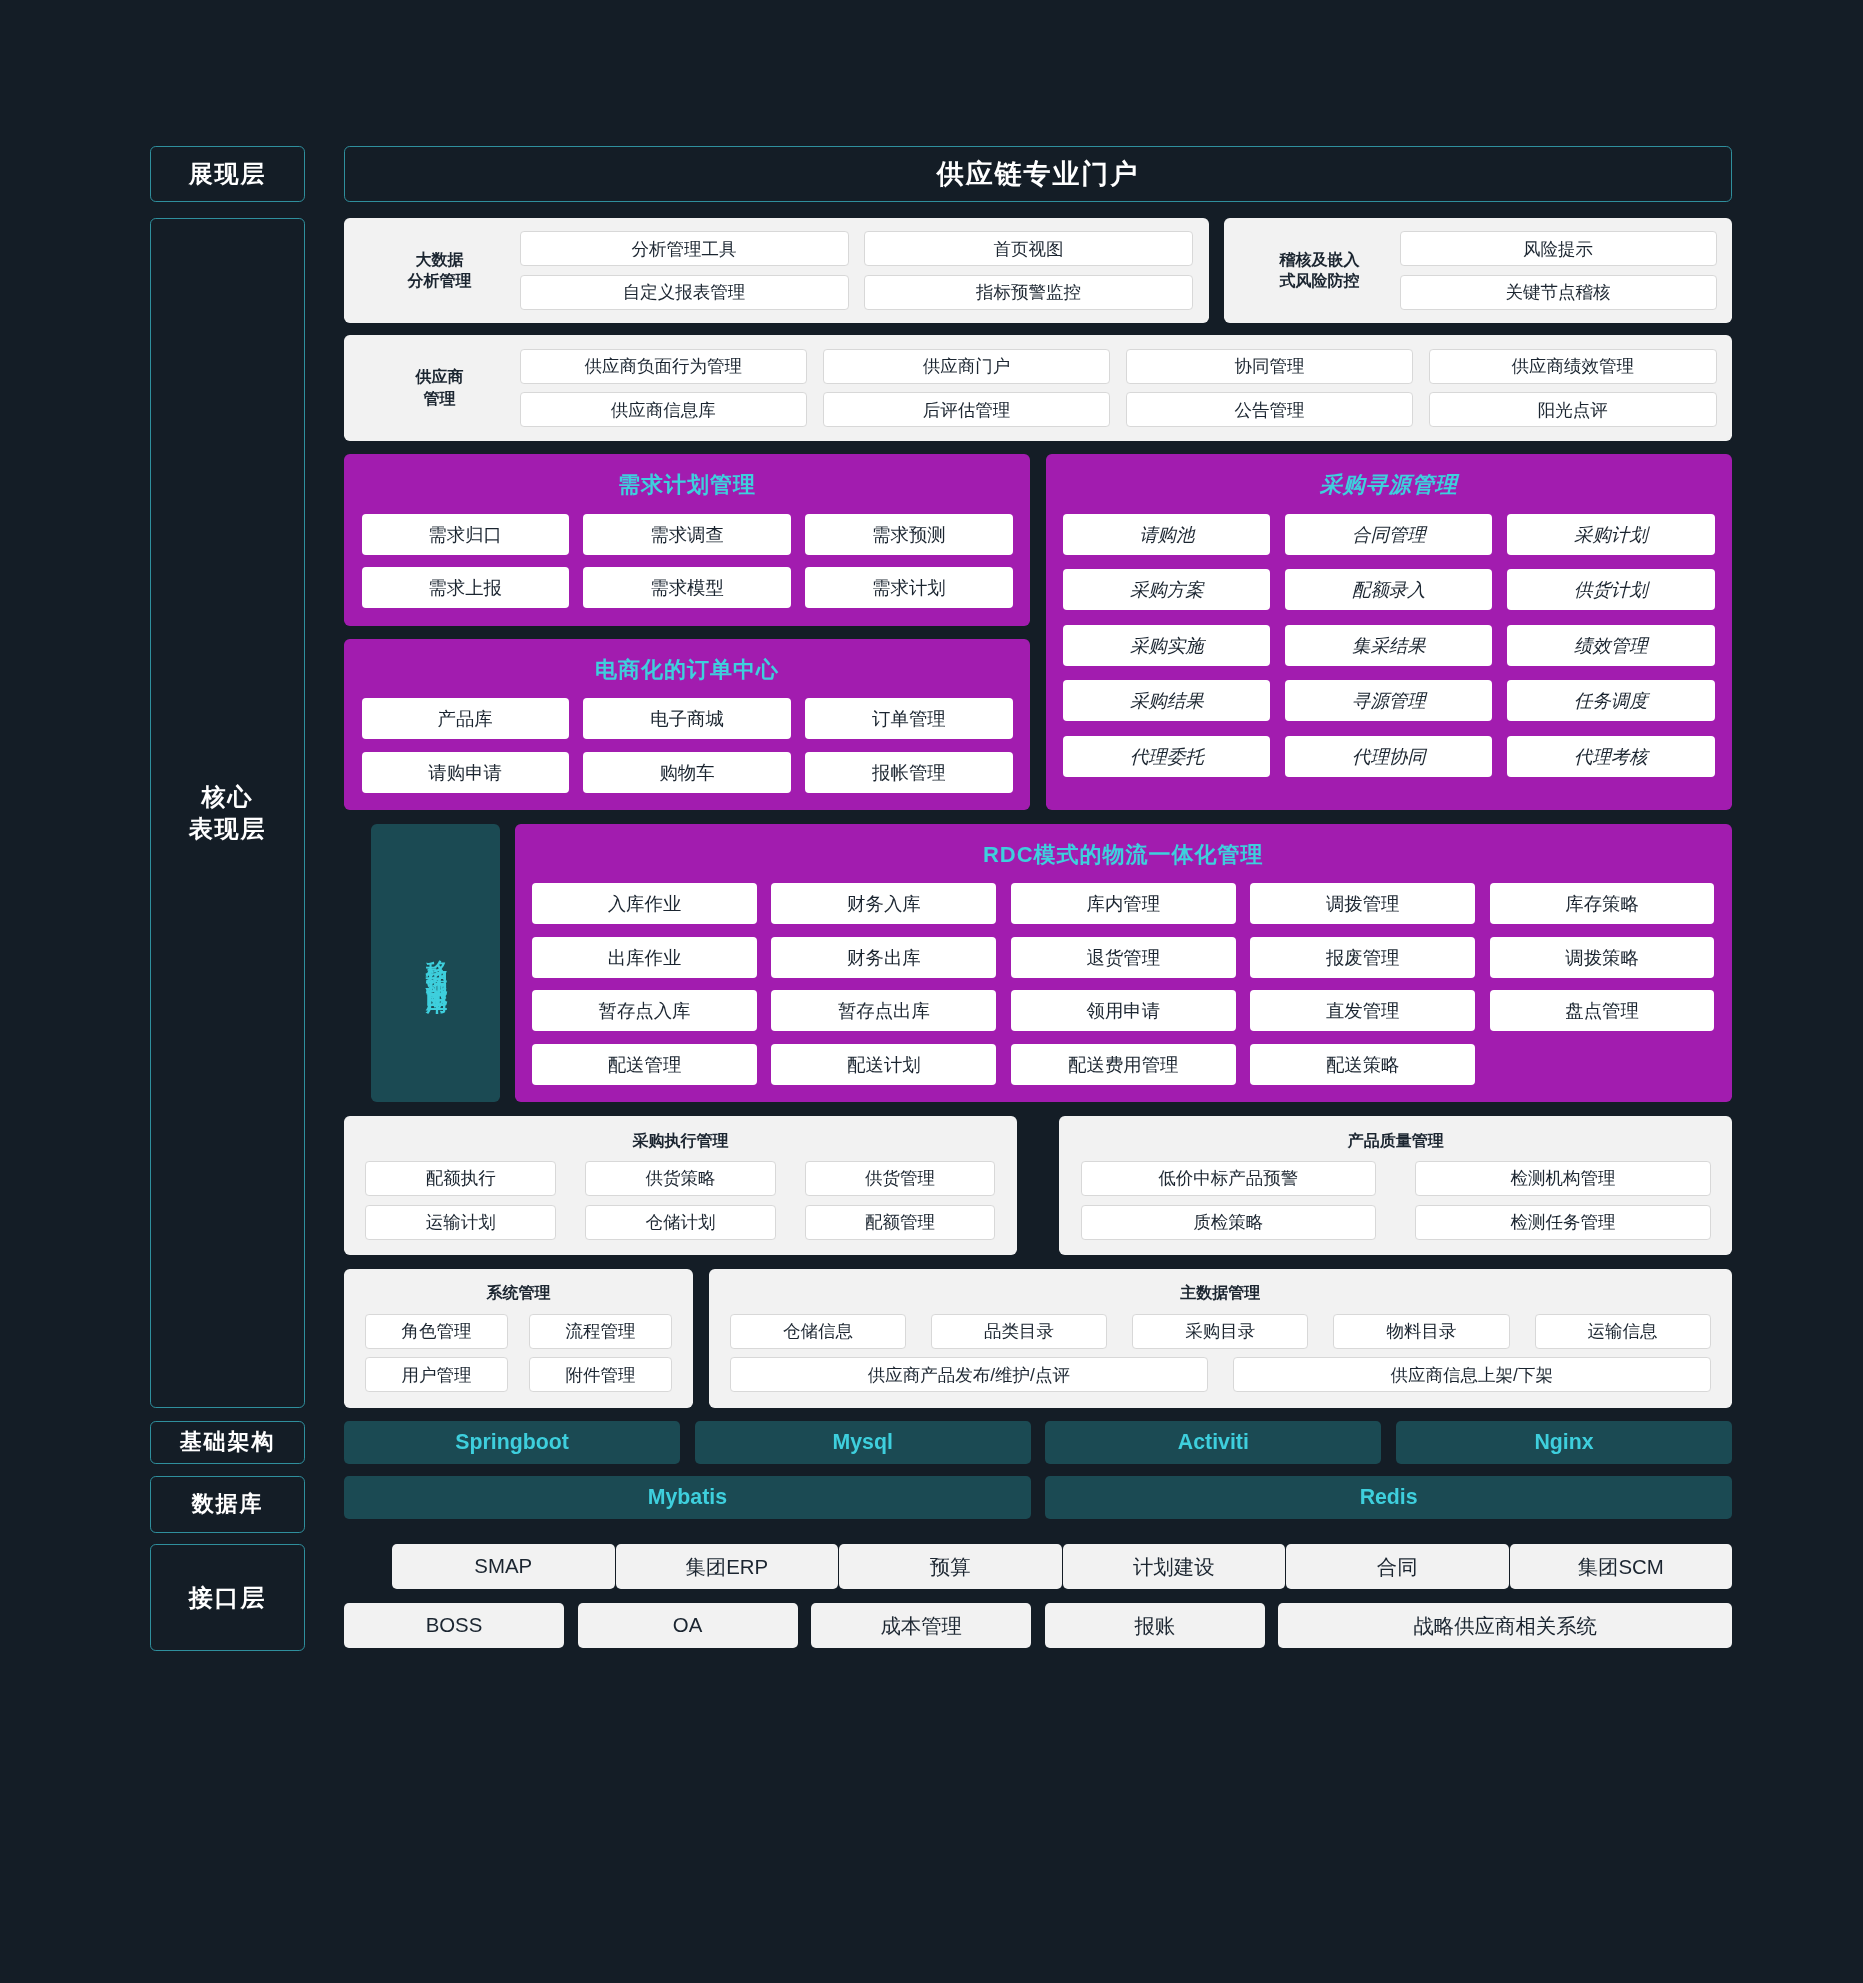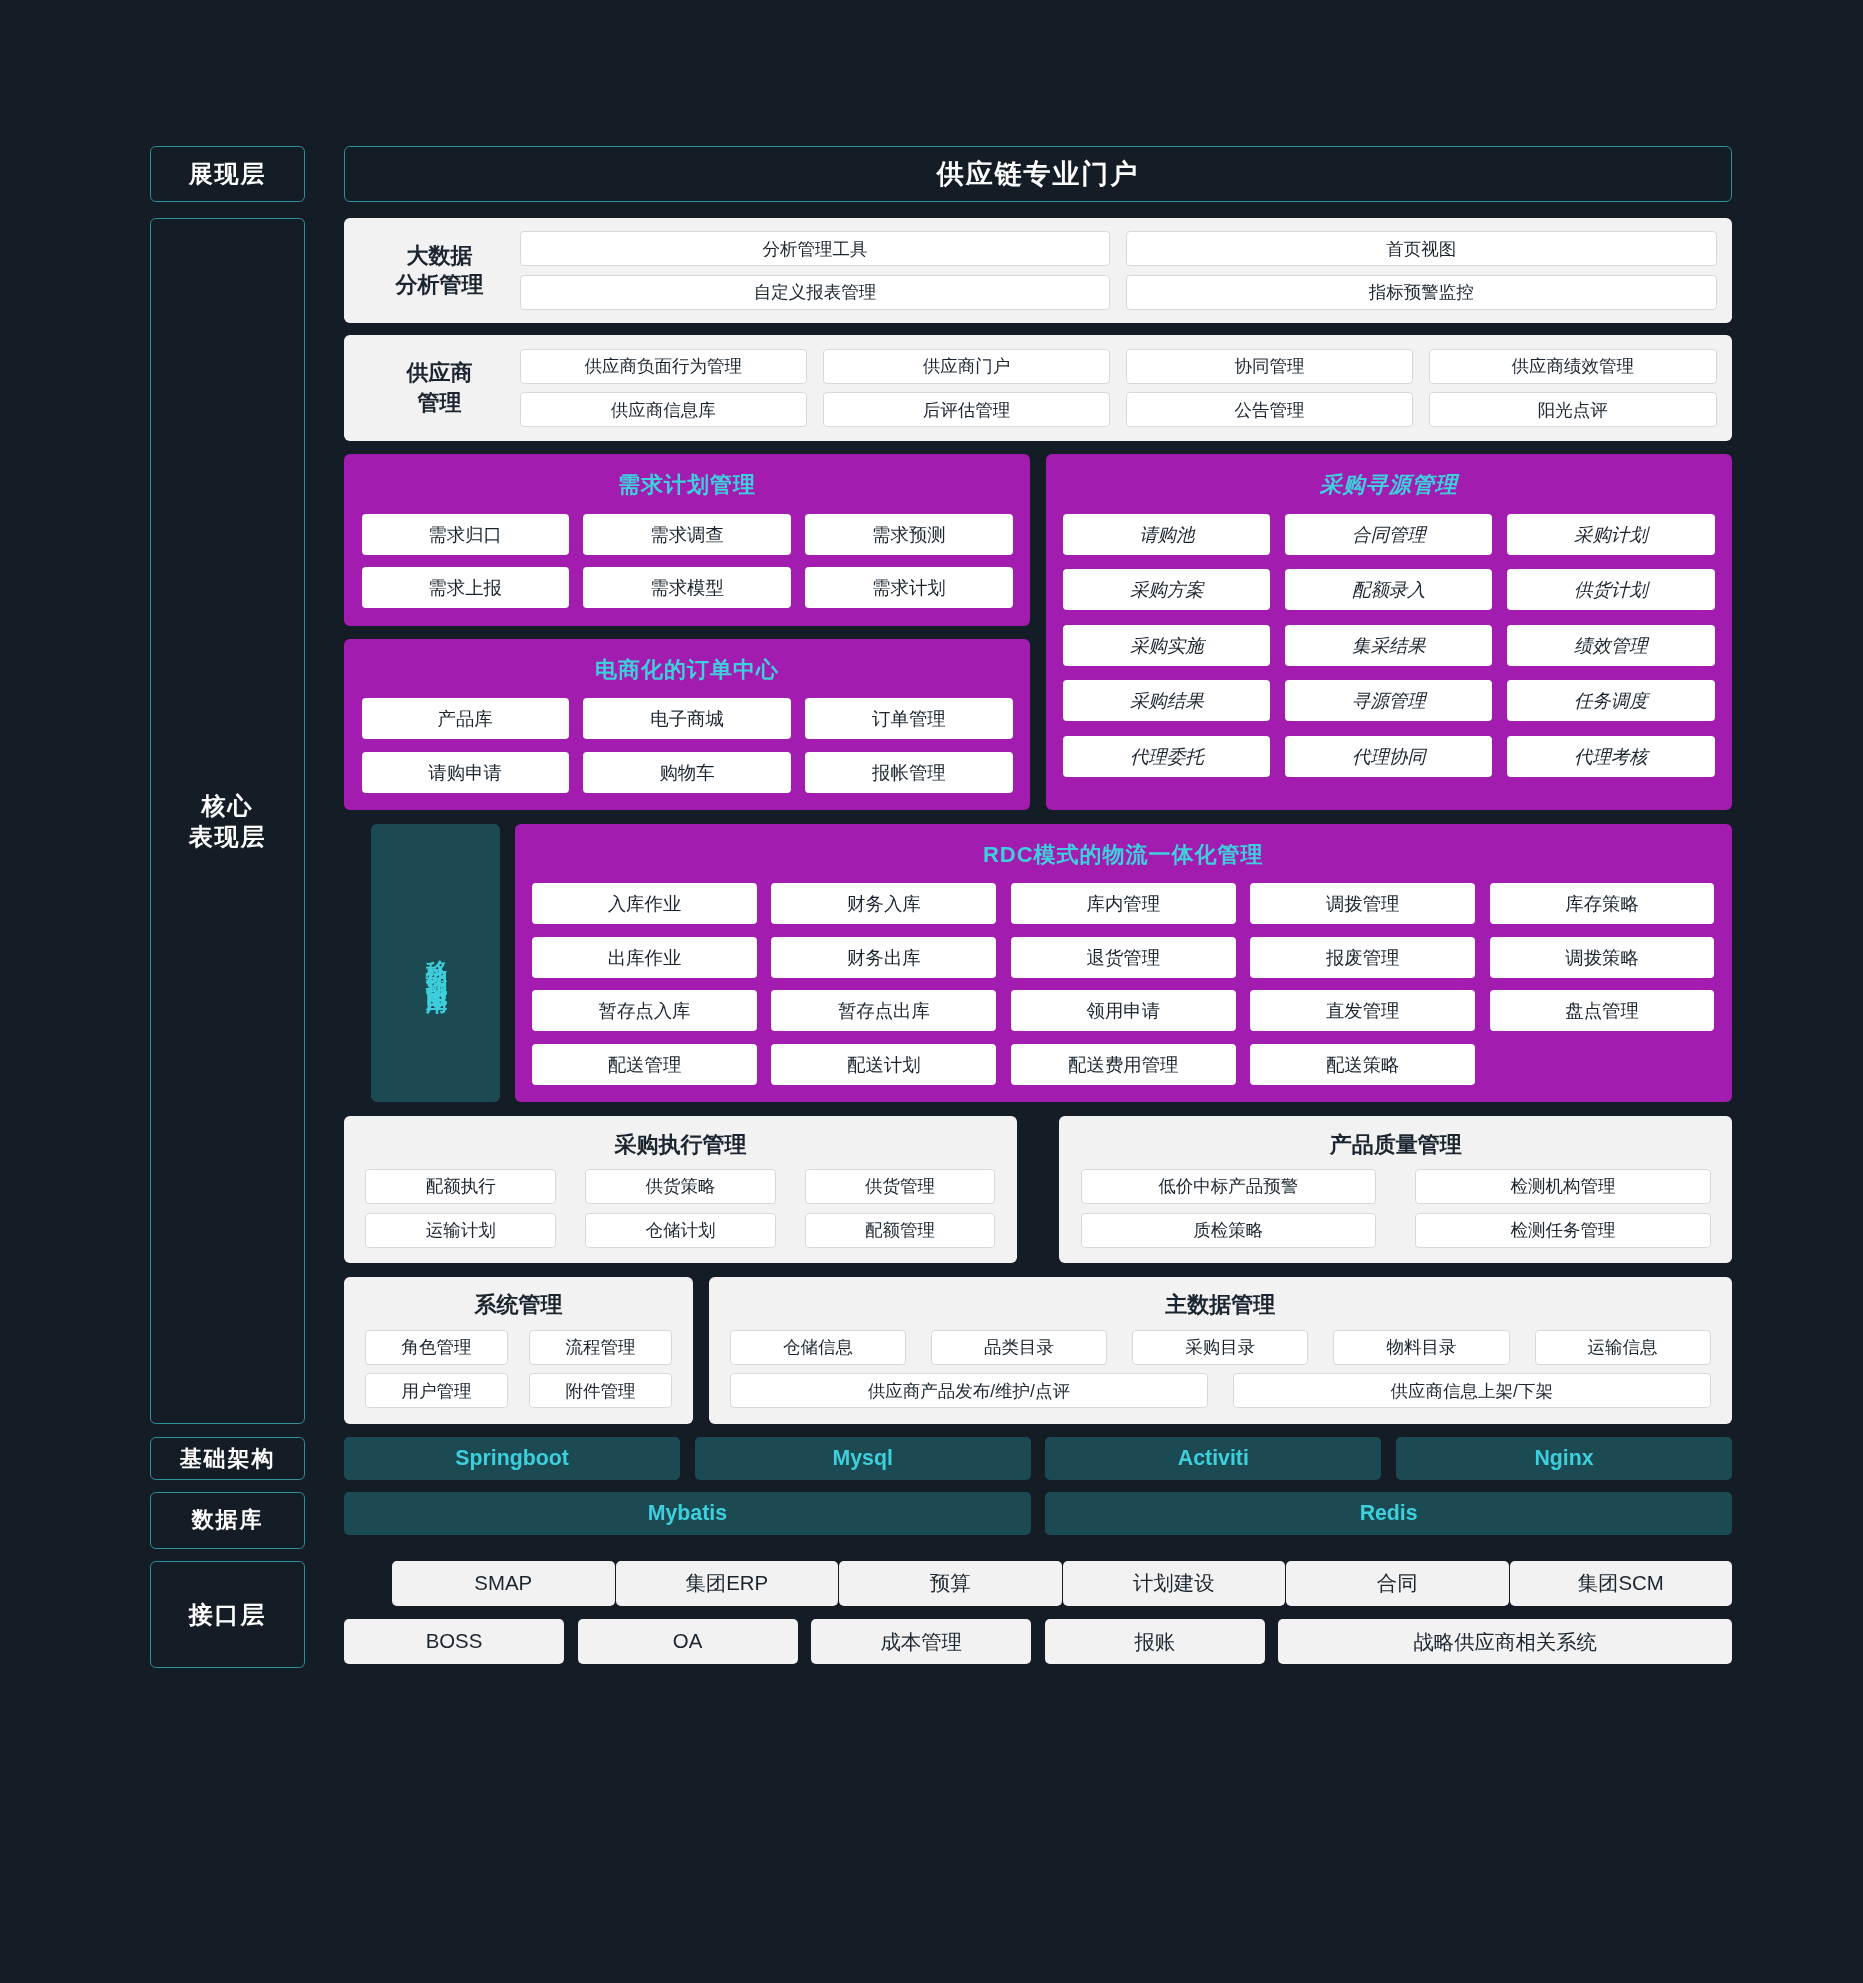--- a/index.html
+++ b/index.html
@@ -77,21 +77,21 @@
     align-items: stretch;
     padding: 13.6px 15.5px;
   }
   .lightpanel .ptitle {
     flex: 0 0 auto;
     min-width: 160px;
     display: flex;
     align-items: center;
     justify-content: center;
     text-align: center;
-    font-size: 22px;
+    font-size: 16px;
     font-weight: bold;
     color: #1b2530;
     line-height: 1.35;
     padding: 0 7.8px;
   }
   .chipgrid {
     flex: 1 1 auto;
     display: grid;
     gap: 8.7px 15.5px;
   }
@@ -213,20 +213,28 @@
 
       <div style="display:flex; gap:15.5px;">
         <div class="lightpanel" style="flex:1 1 63%;">
           <div class="ptitle" style="white-space:pre-line;">大数据
 分析管理</div>
           <div class="chipgrid" style="grid-template-columns:repeat(2,1fr);">
             <div class="chip">分析管理工具</div>
             <div class="chip">首页视图</div>
             <div class="chip">自定义报表管理</div>
             <div class="chip">指标预警监控</div>
+          </div>
+        </div>
+        <div class="lightpanel" style="flex:1 1 37%;">
+          <div class="ptitle" style="white-space:pre-line;">稽核及嵌入
+式风险防控</div>
+          <div class="chipgrid" style="grid-template-columns:1fr;">
+            <div class="chip">风险提示</div>
+            <div class="chip">关键节点稽核</div>
           </div>
         </div>
       </div>
 
       <div class="gap12"></div>
 
       <div class="lightpanel">
         <div class="ptitle" style="white-space:pre-line;">供应商
 管理</div>
         <div class="chipgrid" style="grid-template-columns:repeat(4,1fr);">

